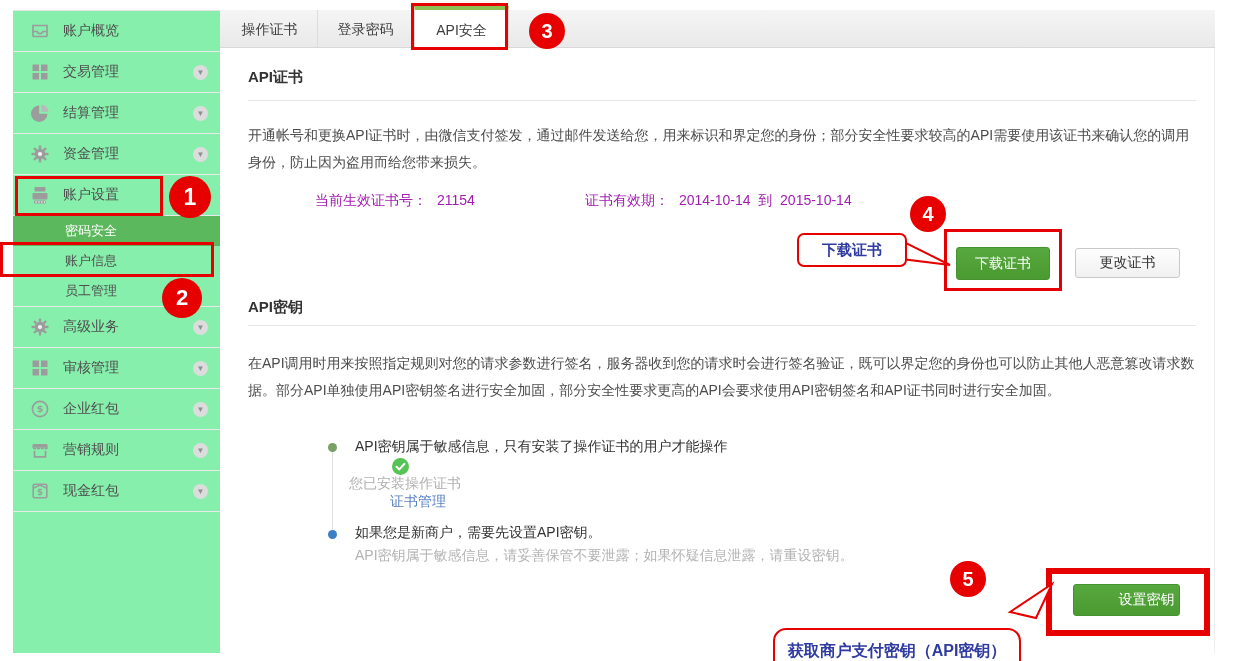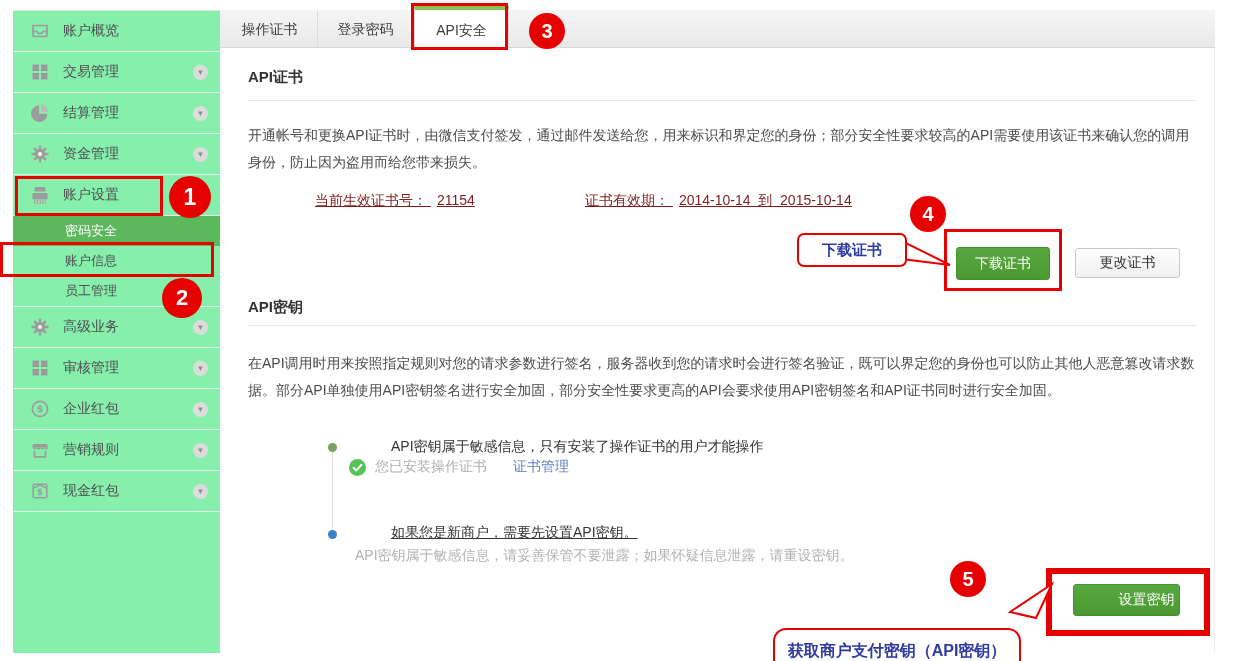--- a/index.html
+++ b/index.html
@@ -25,33 +25,33 @@
   .tab.active{position:relative;top:-4px;height:42px;line-height:40px;box-sizing:border-box;
               background:#fff;border-top:4px solid #8cc152;border-left:1px solid #ddd;
               border-right:1px solid #ddd;}
   
   .content-bg{position:absolute;left:220px;top:48px;width:995px;height:605px;
               background:#fff;border-right:1px solid #eee;box-sizing:border-box;}
   .abs{position:absolute;}
   .sec-title{font-size:15px;font-weight:bold;color:#333;}
   .hr{height:0;border-top:1px solid #e6e6e6;}
   .para{font-size:14px;color:#4c4c4c;line-height:27px;}
-  .kv{font-size:14px;color:#7f1d1d;text-decoration:underline;}
+  .kv{font-size:14px;color:#a21caf;}
   .muted{color:#b0b0b0;}
   .btn{display:flex;align-items:center;justify-content:center;box-sizing:border-box;
        border-radius:3px;font-size:14px;cursor:pointer;}
   .btn-green{background:linear-gradient(#57a83f,#4a9a31);border:1px solid #459230;color:#fff;}
   .btn-plain{background:linear-gradient(#fefefe,#f0f0f0);border:1px solid #c9c9c9;color:#333;}
   .vline{position:absolute;width:1px;background:#e0e0e0;}
   .dot{position:absolute;width:9px;height:9px;border-radius:50%;}
   .dot.green{background:#7aa064;}
   .dot.blue{background:#3b7fc4;}
-  .point{font-size:14px;color:#333;margin-left:36px;}
+  .point{font-size:14px;color:#333;}
   .note{font-size:14px;color:#b3b3b3;}
-  .checkrow{display:flex;align-items:center;font-size:14px;}
+  .checkrow{display:flex;align-items:center;font-size:14px;flex-direction:column;}
   .link{color:#5b82c4;cursor:pointer;}
   
   .anno{position:absolute;left:0;top:0;width:100%;height:100%;pointer-events:none;z-index:50;}
   .redbox{position:absolute;border:3px solid #e60000;box-sizing:border-box;}
   .redbox.thick{border-width:6px;}
   .badge{position:absolute;background:#e60000;color:#fff;border-radius:50%;
          display:flex;align-items:center;justify-content:center;font-weight:bold;}
   .callout{position:absolute;background:#fff;border:2px solid #e60000;border-radius:7px;
            color:#2f3ba0;font-weight:bold;display:flex;align-items:center;justify-content:center;
            box-sizing:border-box;}
@@ -238,21 +238,21 @@
       <svg width="17" height="17" viewBox="0 0 17 17">
           <circle cx="8.5" cy="8.5" r="8.5" fill="#55c355"></circle>
           <path d="M4.5 8.8 L7.3 11.4 L12.5 5.8" fill="none" stroke="#fff" stroke-width="2" stroke-linecap="round" stroke-linejoin="round"></path>
         </svg>
     </span>
     <span class="muted">您已安装操作证书</span>
     <span class="link" style="margin-left:26px;">证书管理</span>
   </div>
 
   <div class="dot blue" style="left:328px;top:530px;"></div>
-  <div class="abs point" style="left:355px;top:524px;text-decoration:underline;">如果您是新商户，需要先设置API密钥。</div>
+  <div class="abs point" style="left:355px;top:524px;">如果您是新商户，需要先设置API密钥。</div>
   <div class="abs note" style="left:355px;top:547px;">API密钥属于敏感信息，请妥善保管不要泄露；如果怀疑信息泄露，请重设密钥。</div>
 
   <div class="abs btn btn-green" style="left:1073px;top:584px;width:107px;height:32px;padding-left:40px;">设置密钥</div>
 
   <div class="anno">
 
     <div class="redbox" style="left:15px;top:176px;width:148px;height:40px;"></div>
     <div class="badge" style="left:169px;top:176px;width:42px;height:42px;font-size:23px;">1</div>
 
     <div class="redbox" style="left:0px;top:242px;width:214px;height:35px;"></div>

